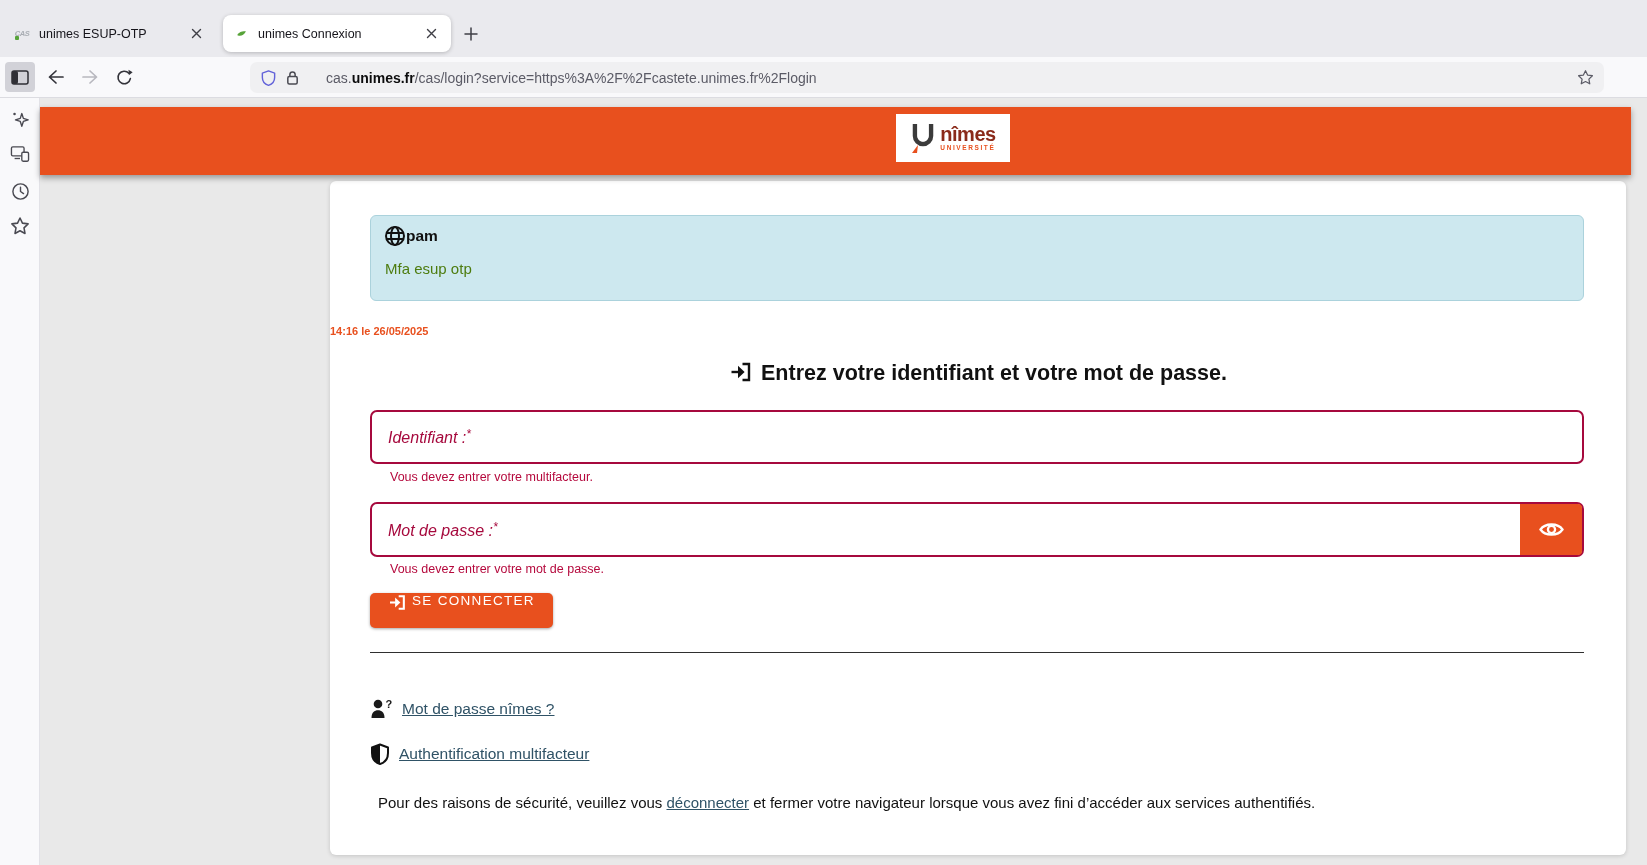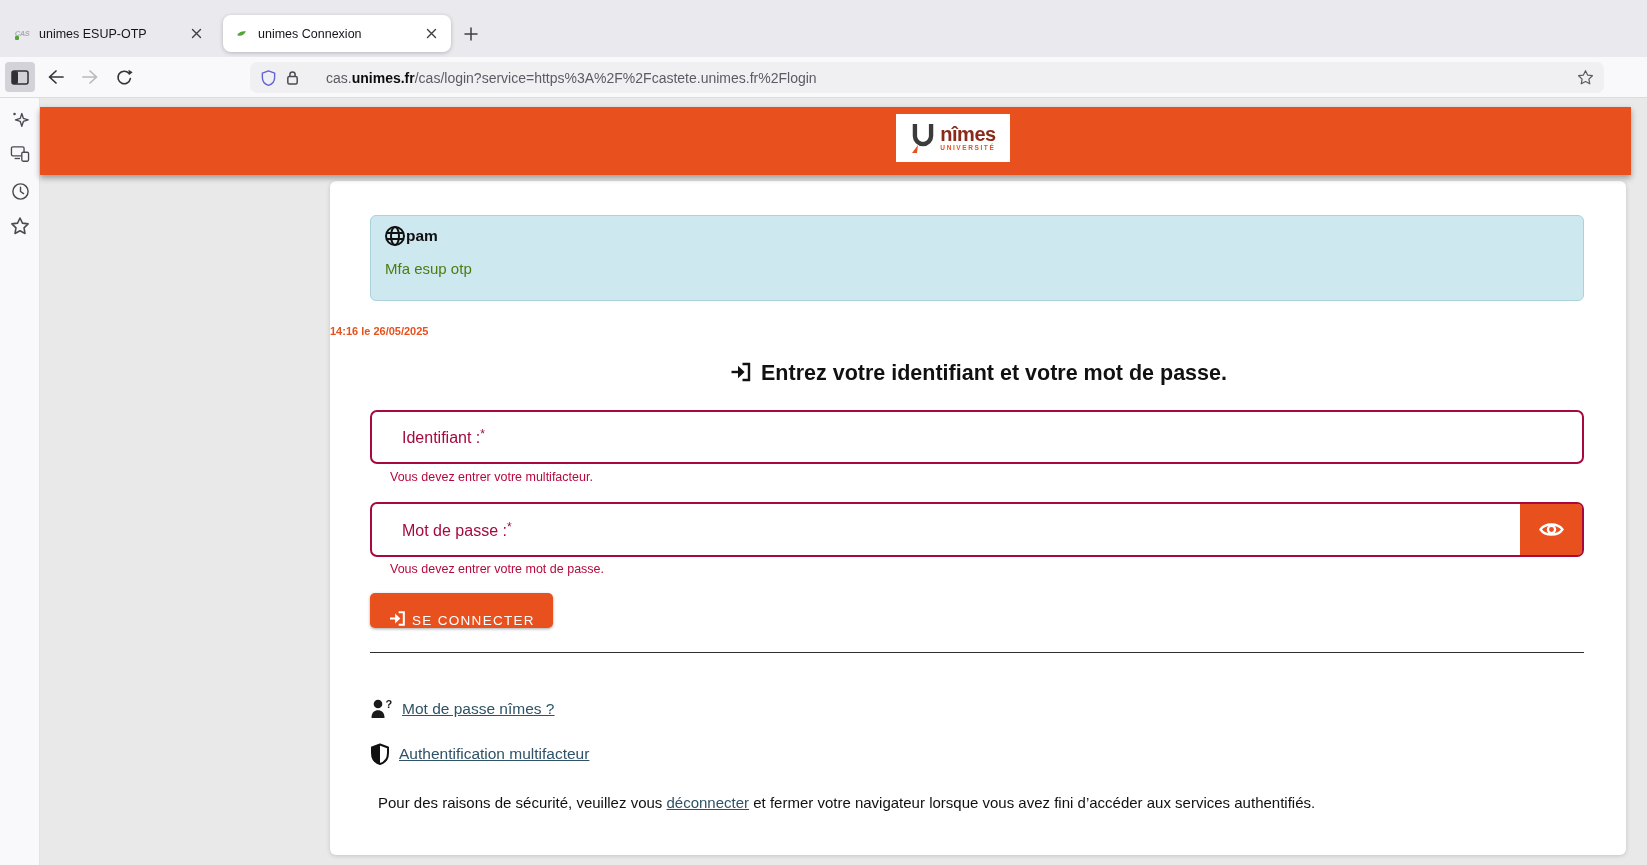--- a/index.html
+++ b/index.html
@@ -51,28 +51,28 @@
   .alert-name { font-size:15.5px; font-weight:bold; color:#111; }
   .alert-desc { position:absolute; left:14px; top:44px; font-size:15px; color:#4d7c0f; }
 
   .timestamp { position:absolute; left:0; top:144px; width:100%; text-align:left; font-size:11px; font-weight:bold; color:#e8501e; }
   .heading { position:absolute; left:0; top:179px; width:100%; text-align:center; font-size:21.5px; font-weight:bold; color:#111; }
   .heading svg { vertical-align:-4px; margin-right:8px; }
 
   .field { position:absolute; left:40px; width:1214px; background:#fff; border:2px solid #a6093d; border-radius:7px; }
   .field-user { top:229px; height:54px; }
   .field-pass { top:321px; height:55px; }
-  .field-label { position:absolute; left:30px; top:50%; transform:translateY(-50%); font-size:16px; color:#a6093d; }
+  .field-label { position:absolute; left:16px; top:50%; transform:translateY(-50%); font-size:16px; color:#a6093d;font-style:italic; }
   .req { font-size:12px; vertical-align:5px; }
   .eye-btn { position:absolute; right:0; top:0; bottom:0; width:62px; background:#e8501e; border-radius:0 4px 4px 0; display:flex; align-items:center; justify-content:center; cursor:pointer; }
   .field-error { position:absolute; left:60px; font-size:12.5px; color:#b5093d; }
   .err-user { top:289px; }
   .err-pass { top:381px; }
 
-  .submit-btn { position:absolute; left:40px; top:412px; width:183px; height:35px; background:#e8501e; border:none; border-radius:5px; color:#fff; display:flex; align-items:flex-end; justify-content:center; gap:5px; font-family:"Liberation Sans", sans-serif; font-size:13.5px; letter-spacing:1.3px; box-shadow:0 1px 3px rgba(0,0,0,.35); cursor:pointer; }
+  .submit-btn { position:absolute; left:40px; top:412px; width:183px; height:35px; background:#e8501e; border:none; border-radius:5px; color:#fff; display:flex; align-items:flex-start; justify-content:center; gap:5px; font-family:"Liberation Sans", sans-serif; font-size:13.5px; letter-spacing:1.3px; box-shadow:0 1px 3px rgba(0,0,0,.35); cursor:pointer; }
 
   .divider { position:absolute; left:40px; top:471px; width:1214px; border-top:1px solid #2f2f2f; }
 
   .link-row { position:absolute; left:40px; display:flex; align-items:center; gap:9px; }
   .row-forgot { top:518px; }
   .row-mfa { top:562px; }
   .link { font-size:15.5px; color:#2f5266; text-decoration:underline; cursor:pointer; }
 
   .notice { position:absolute; left:40px; top:613px; width:1214px; font-size:15px; color:#111;margin-left:8px; }
   .notice .link { font-size:15px; }

